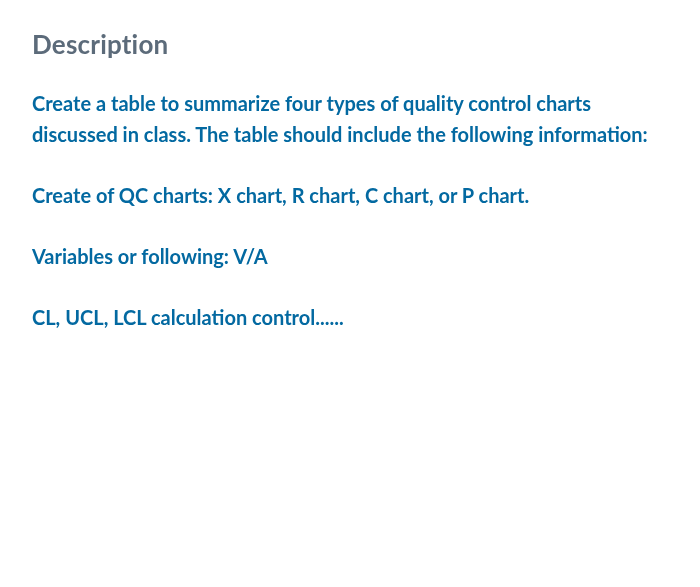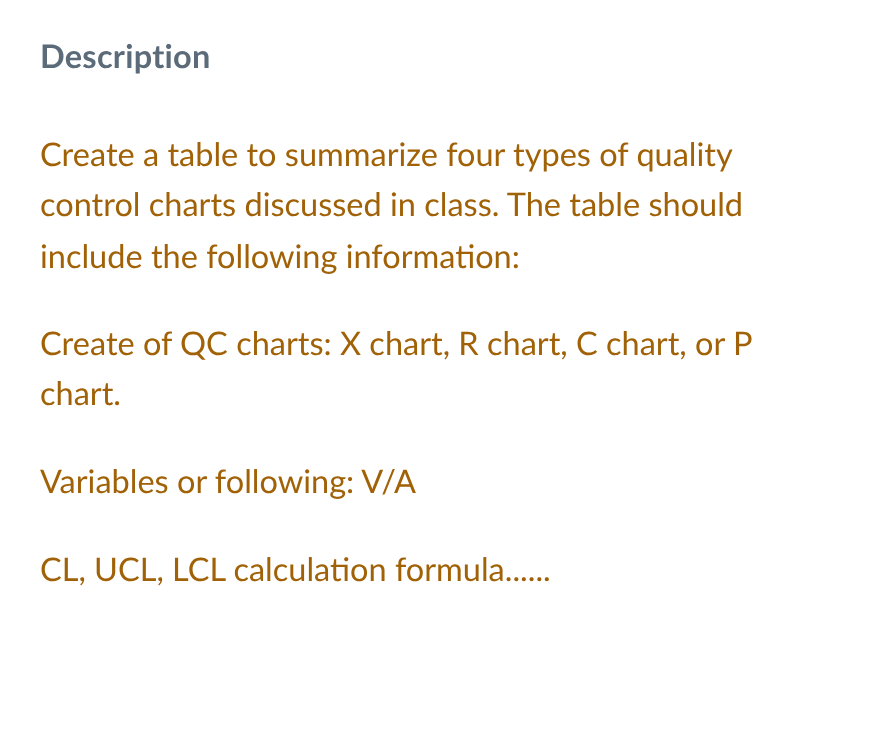--- a/index.html
+++ b/index.html
@@ -11,35 +11,35 @@
       font-family: 'Lato', 'Helvetica Neue', Helvetica, Arial, sans-serif;
       background: #ffffff;
       width: 700px;
       height: 587px;
       padding: 28px 32px;
     }
     .heading {
       color: #5c6b7a;
       font-size: 26px;
       font-weight: 700;
-      margin-bottom: 43px;
+      margin-bottom: 28px;
       letter-spacing: 0.2px;
     }
     .paragraph {
-      color: #a16207;
-      font-size: 26px;
+      color: #0369a1;
+      font-size: 20px;
       line-height: 1.55;
       margin-bottom: 30px;
-      font-weight: 400;
+      font-weight: 700;
     }
   </style>
 </head>
 <body>
 
 <h2 class="heading">Description</h2>
 
 <p class="paragraph">Create a table to summarize four types of quality control charts discussed in class. The table should include the following information:</p>
 
 <p class="paragraph">Create of QC charts: X chart, R chart, C chart, or P chart.</p>
 
 <p class="paragraph">Variables or following: V/A</p>
 
-<p class="paragraph">CL, UCL, LCL calculation formula......</p>
+<p class="paragraph">CL, UCL, LCL calculation control......</p>
 
 </body></html>

